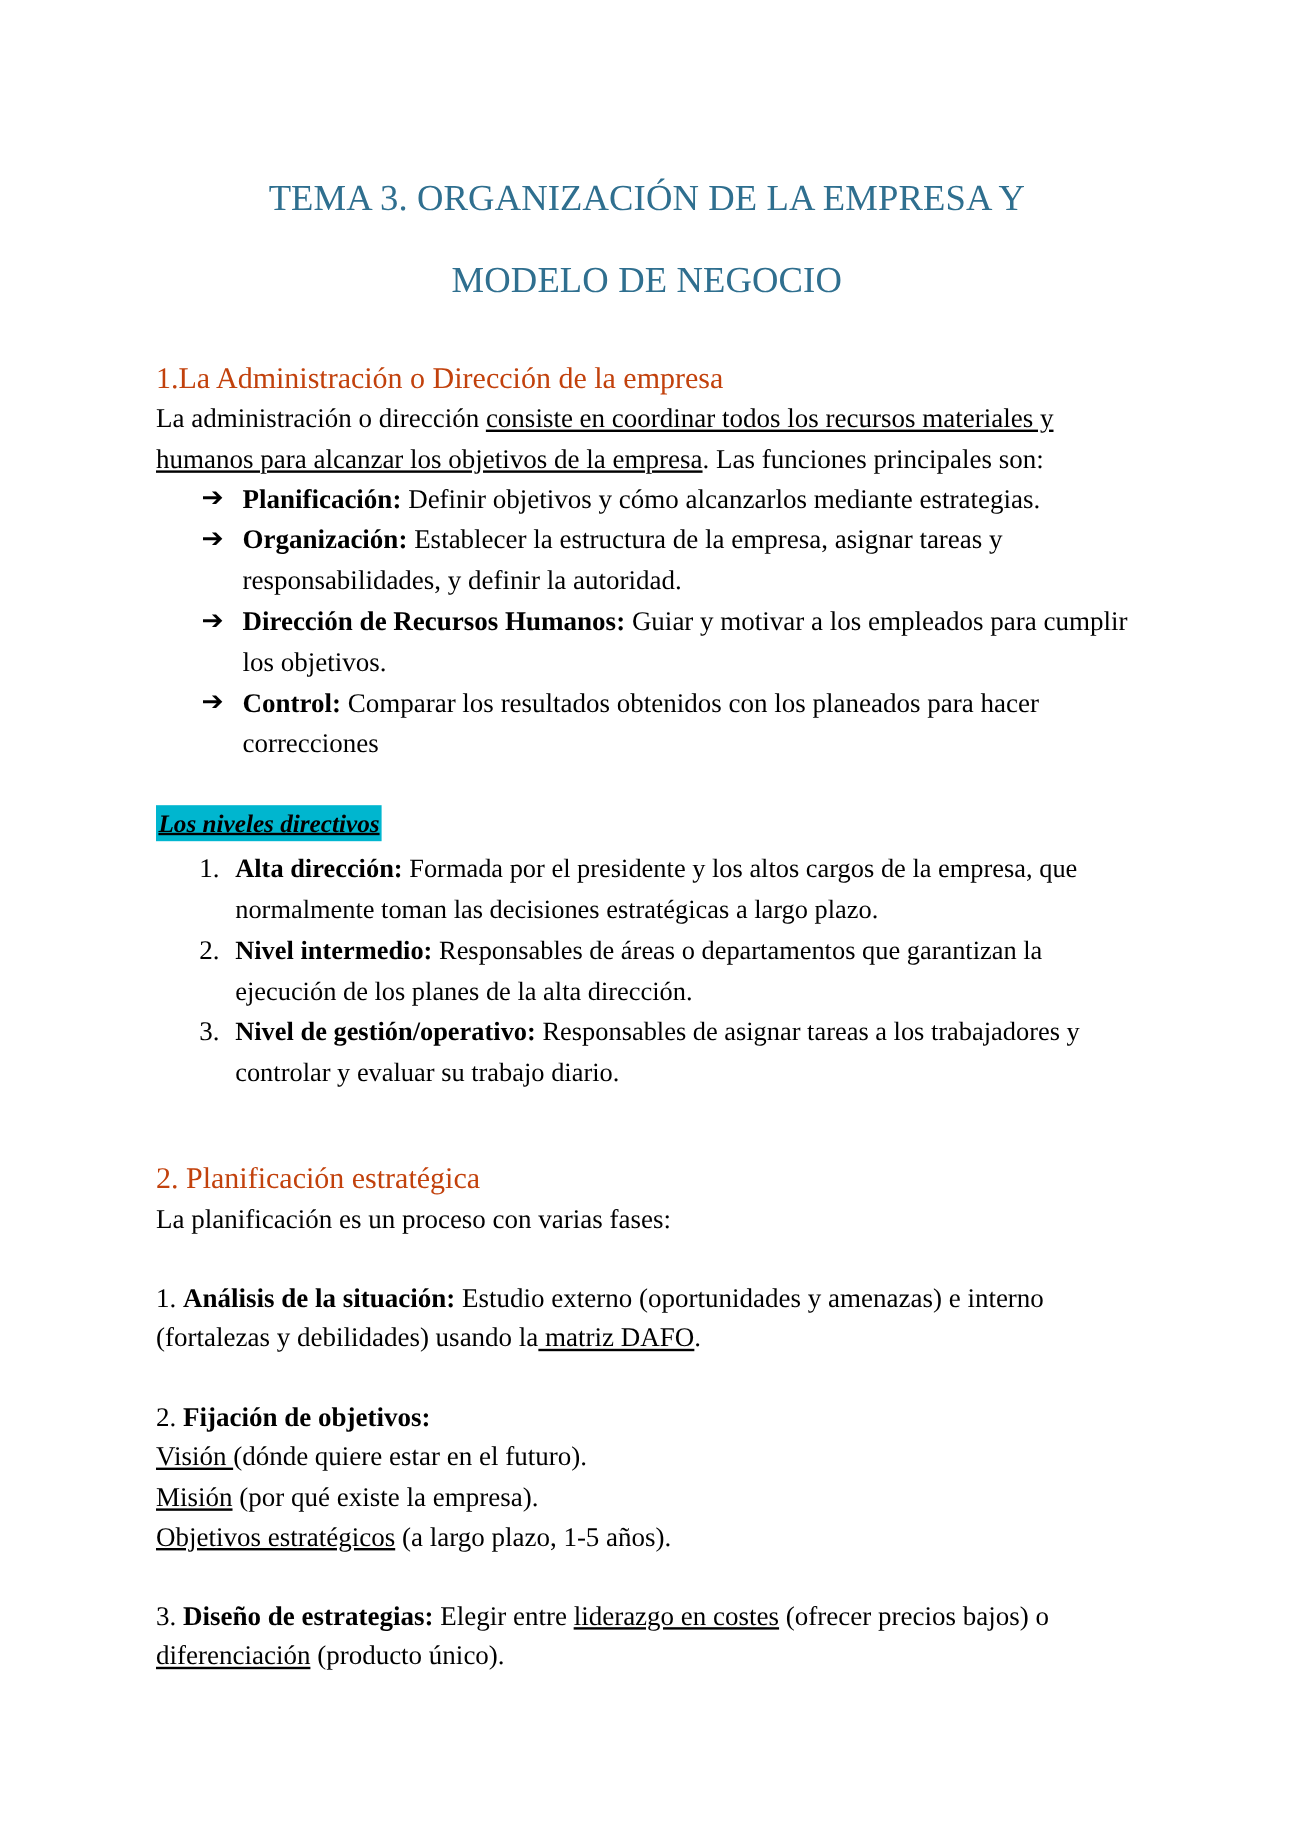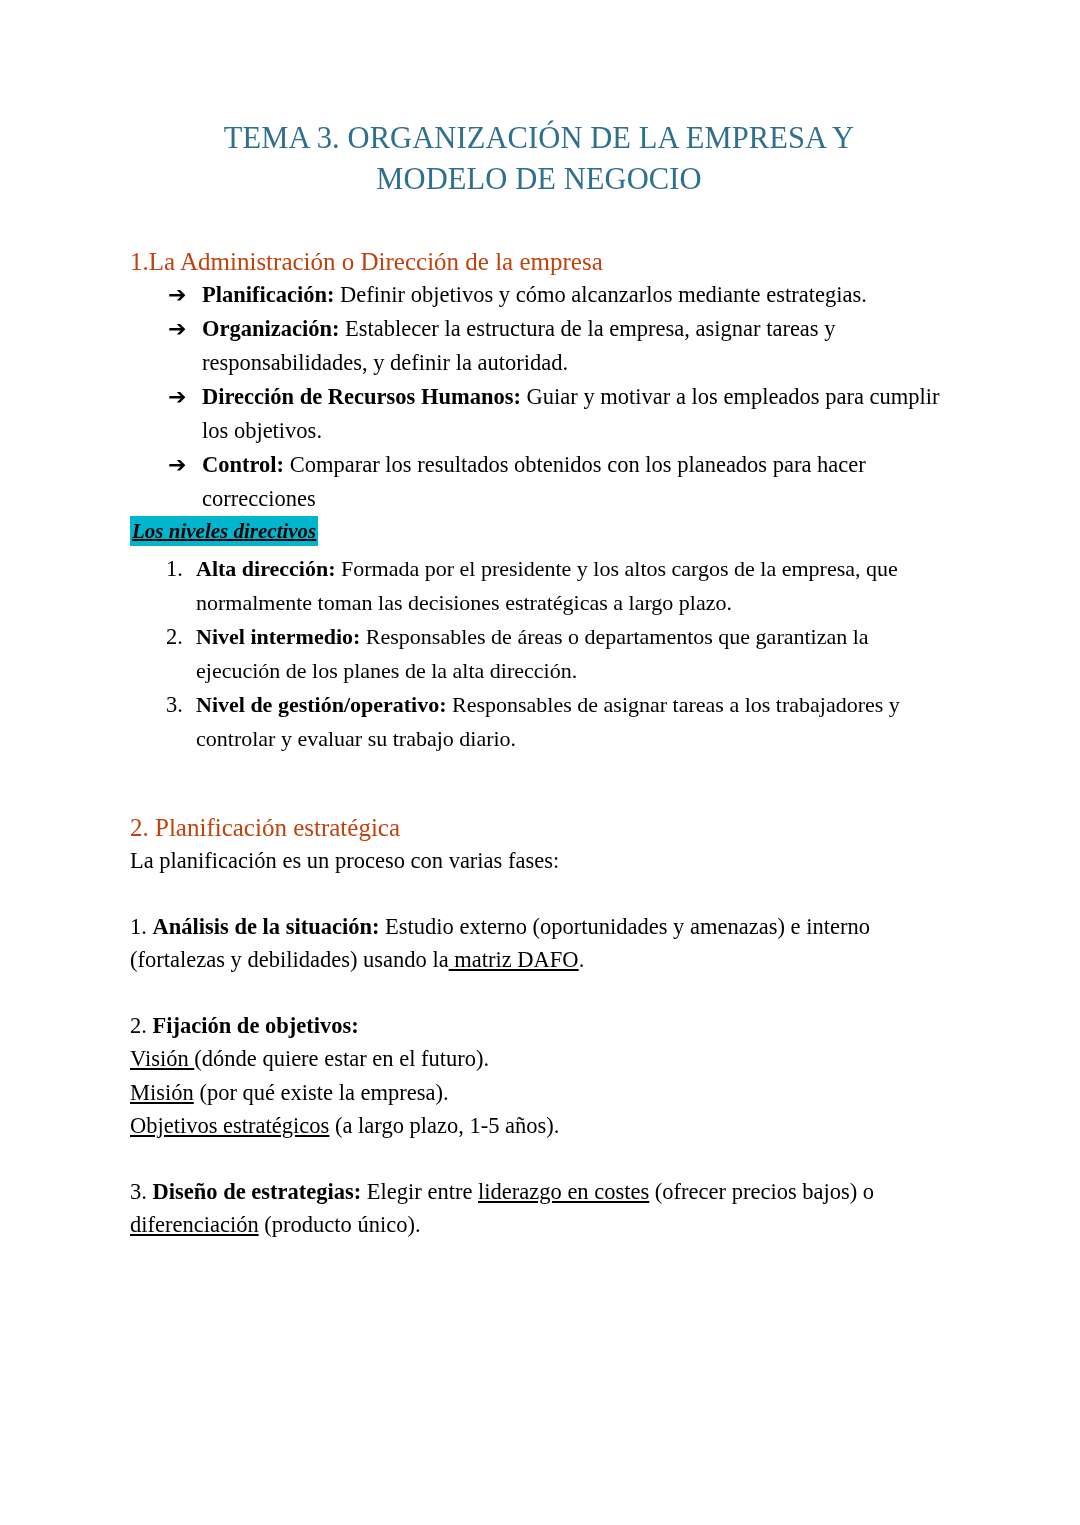--- a/index.html
+++ b/index.html
@@ -33,21 +33,21 @@
   .doc-title {
     color: #2f6f8f;
     font-size: 30.5px;
     line-height: 41px;
     text-align: center;
     font-weight: normal;
     letter-spacing: 0.1px;
     margin: 0 0 0 0;
     padding: 0 8px;
   }
-  .doc-title .tline { display: block; }
+  .doc-title .tline { display: block; margin-top: 27px; }
 
   
   .sec-heading {
     color: #c2410c;
     font-size: 25px;
     line-height: 32px;
     font-weight: normal;
     margin: 0;
   }
   .h-sec1 { margin-top: 46px; }
@@ -81,20 +81,21 @@
     left: 38px;
     top: 0;
     font-weight: bold;
     font-size: 22px;
     line-height: 34px;
     font-family: "DejaVu Sans", "Liberation Sans", sans-serif;
   }
 
   
   .highlight-line {
+    margin-top: 34px;
     font-size: 0;
   }
   .highlight {
     display: inline-block;
     background: #00b6cf;
     color: #000;
     font-style: italic;
     font-weight: bold;
     font-size: 21px;
     line-height: 28px;
@@ -135,20 +136,21 @@
 <div class="page">
   <div class="content">
 
     <h1 class="doc-title">
       <span class="tline">TEMA 3. ORGANIZACIÓN DE LA EMPRESA Y</span>
       <span class="tline">MODELO DE NEGOCIO</span>
     </h1>
 
     <h2 class="sec-heading h-sec1">1.La Administración o Dirección de la empresa</h2>
 
+    <p class="body"><span>La administración o dirección </span><span class="u">consiste en coordinar todos los recursos materiales y humanos para alcanzar los objetivos de la empresa</span><span>. Las funciones principales son:</span></p>
 
     <ul class="arrow-list">
       <li>
         <span class="marker">➔</span><span class="b">Planificación:</span><span> Definir objetivos y cómo alcanzarlos mediante estrategias.</span>
       </li>
       <li>
         <span class="marker">➔</span><span class="b">Organización:</span><span> Establecer la estructura de la empresa, asignar tareas y responsabilidades, y definir la autoridad.</span>
       </li>
       <li>
         <span class="marker">➔</span><span class="b">Dirección de Recursos Humanos:</span><span> Guiar y motivar a los empleados para cumplir los objetivos.</span>

